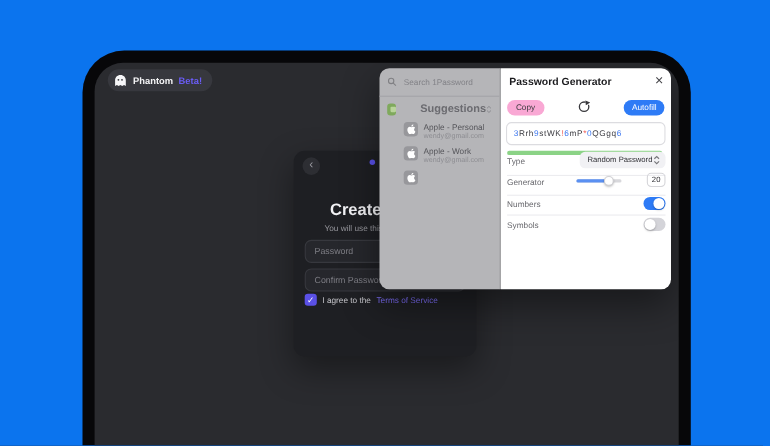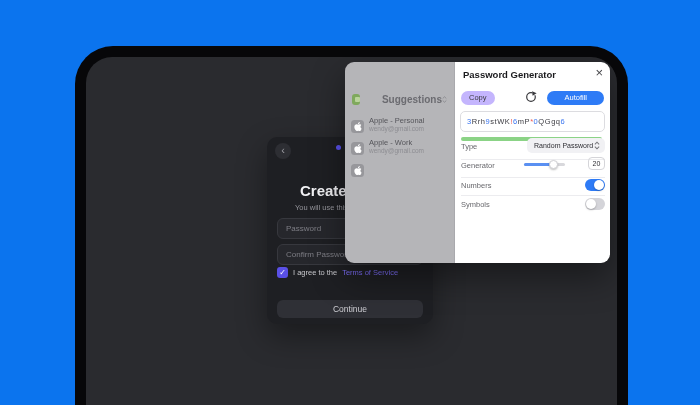--- a/index.html
+++ b/index.html
@@ -44,35 +44,35 @@
   .search-row{position:absolute;left:0;top:0;width:100%;height:26px;display:flex;align-items:center;
               padding:0 7px;border-bottom:1px solid #a4a4a8;}
   .search-input{border:none;background:transparent;outline:none;font-size:7.5px;color:#6f6f74;
                 margin-left:4px;width:80px;}
   .search-input::placeholder{color:#828287;}
   .sugg-header{position:absolute;left:0;top:27px;width:100%;height:20px;display:flex;align-items:center;padding:0 7px;}
   .sugg-icon{width:11px;height:11px;border-radius:3px;background:#7fa95c;position:relative;}
   .sugg-icon::after{content:"";position:absolute;left:3px;top:3px;width:5px;height:5px;border-radius:1px;background:#b9d49b;}
   .sugg-label{margin-left:22px;font-size:10px;font-weight:bold;color:#6b6b70;}
   .sugg-chevron{margin-left:auto;}
-  .sugg-item{position:absolute;left:0;width:100%;height:22px;display:flex;align-items:flex-end;gap:5px;padding:0 6px;}
+  .sugg-item{position:absolute;left:16px;width:100%;height:22px;display:flex;align-items:flex-start;gap:5px;padding:0 6px;}
   .apple-icon{flex:0 0 13px;width:13px;height:13px;border-radius:3.5px;background:#97979b;
               display:flex;align-items:center;justify-content:center;}
   .sugg-text{display:flex;flex-direction:column;overflow:hidden;}
   .sugg-title{font-size:7.5px;font-weight:500;color:#55555a;line-height:9px;white-space:nowrap;}
   .sugg-sub{font-size:6.5px;color:#8d8d92;line-height:8px;white-space:nowrap;}
 
   
   .pop-right{position:relative;width:155px;background:#ffffff;border-radius:0 9px 9px 0;}
   .gen-title{position:absolute;left:8px;top:7px;font-size:9.5px;font-weight:bold;color:#1a1a1d;}
   .gen-close{position:absolute;right:7px;top:3px;font-size:13px;color:#46464a;}
   .copy-btn{position:absolute;left:6px;top:29px;height:14px;padding:0 8px;border-radius:8px;
-            background:#c4b5fd;font-size:7.5px;line-height:14px;color:#3a3a3e;}
+            background:#f9a8d4;font-size:7.5px;line-height:14px;color:#3a3a3e;}
   .refresh-btn{position:absolute;left:70px;top:29px;width:12px;height:12px;}
-  .autofill-btn{position:absolute;right:6px;top:29px;height:14px;padding:0 17px;border-radius:8px;
+  .autofill-btn{position:absolute;right:6px;top:29px;height:14px;padding:0 7px;border-radius:8px;
                 background:#2e7bf6;font-size:7.5px;line-height:14px;color:#ffffff;}
   .pw-box{position:absolute;left:5px;top:49px;width:145px;height:21px;border:1px solid #dcdce0;
           border-radius:5px;display:flex;align-items:center;padding:0 6px;}
   .pw{font-family:"DejaVu Sans Mono",monospace;font-size:7.5px;letter-spacing:.55px;white-space:nowrap;}
   .pw .c-l{color:#3c3c42;} .pw .c-d{color:#3b76f0;} .pw .c-s{color:#ee5f57;}
   .strength-bar{position:absolute;left:6px;top:75px;width:141px;height:3.5px;border-radius:2px;background:#8bd386;}
   .gen-label{position:absolute;left:6px;font-size:7.5px;color:#68686d;}
   .lbl-type{top:80px;} .lbl-chars{top:99px;} .lbl-numbers{top:119px;text-align:right;} .lbl-symbols{top:138px;}
   .type-select{position:absolute;right:5px;top:76px;width:78px;height:15px;background:#f1f1f4;
                border-radius:5px;display:flex;align-items:center;padding:0 5px 0 7px;}
@@ -93,43 +93,58 @@
   .toggle.on .knob{left:auto;right:1px;}
   .tog-numbers{top:117px;} .tog-symbols{top:136px;}
 </style>
 </head>
 <body>
 
 <div class="stage">
   <div class="device">
     <div class="screen">
 
+      <div class="brand-pill">
+        <svg width="13" height="13" viewBox="0 0 12 12">
+          <path d="M6 1.1C3.2 1.1 1.5 3.1 1.5 5.7v4.7l1.5-1 1.5 1 1.5-1 1.5 1 1.5-1 1.5 1V5.7C10.5 3.1 8.8 1.1 6 1.1z" fill="#f6f6f8"></path>
+          <circle cx="4.3" cy="5.1" r="0.75" fill="#37383e"></circle>
+          <circle cx="7.3" cy="5.1" r="0.75" fill="#37383e"></circle>
+        </svg>
+        <span class="brand-name">Phantom</span>
+        <span class="brand-beta">Beta!</span>
+      </div>
 
       <div class="modal">
         <div class="back-btn">
           <span>‹</span>
         </div>
         <div class="progress-dot"></div>
         <div class="modal-heading">Create a</div>
         <div class="modal-sub">You will use this</div>
         <input class="dark-input inp-pass" placeholder="Password" style="">
         <input class="dark-input inp-confirm" placeholder="Confirm Password" style="">
         <div class="agree-row">
           <div class="checkbox">
             <span>✓</span>
           </div>
           <span class="agree-label">I agree to the</span>
           <span class="terms-link">Terms of Service</span>
         </div>
-        <div class="continue-btn">Continue</div>
       </div>
 
       <div class="popup">
 
         <div class="pop-left">
+          <div class="search-row">
+            <svg width="9" height="9" viewBox="0 0 10 10">
+              <circle cx="4" cy="4" r="2.7" fill="none" stroke="#808084" stroke-width="1.1"></circle>
+              <line x1="6.1" y1="6.1" x2="8.8" y2="8.8" stroke="#808084" stroke-width="1.1"></line>
+            </svg>
+            <input class="search-input" placeholder="Search 1Password" style="">
+          </div>
 
           <div class="sugg-header">
             <span class="sugg-icon"></span>
             <span class="sugg-label">Suggestions</span>
             <svg class="sugg-chevron" width="7" height="9" viewBox="0 0 7 10">
               <polyline points="1,3.6 3.5,1.2 6,3.6" fill="none" stroke="#85858a" stroke-width="1.1"></polyline>
               <polyline points="1,6.4 3.5,8.8 6,6.4" fill="none" stroke="#85858a" stroke-width="1.1"></polyline>
             </svg>
           </div>
 

